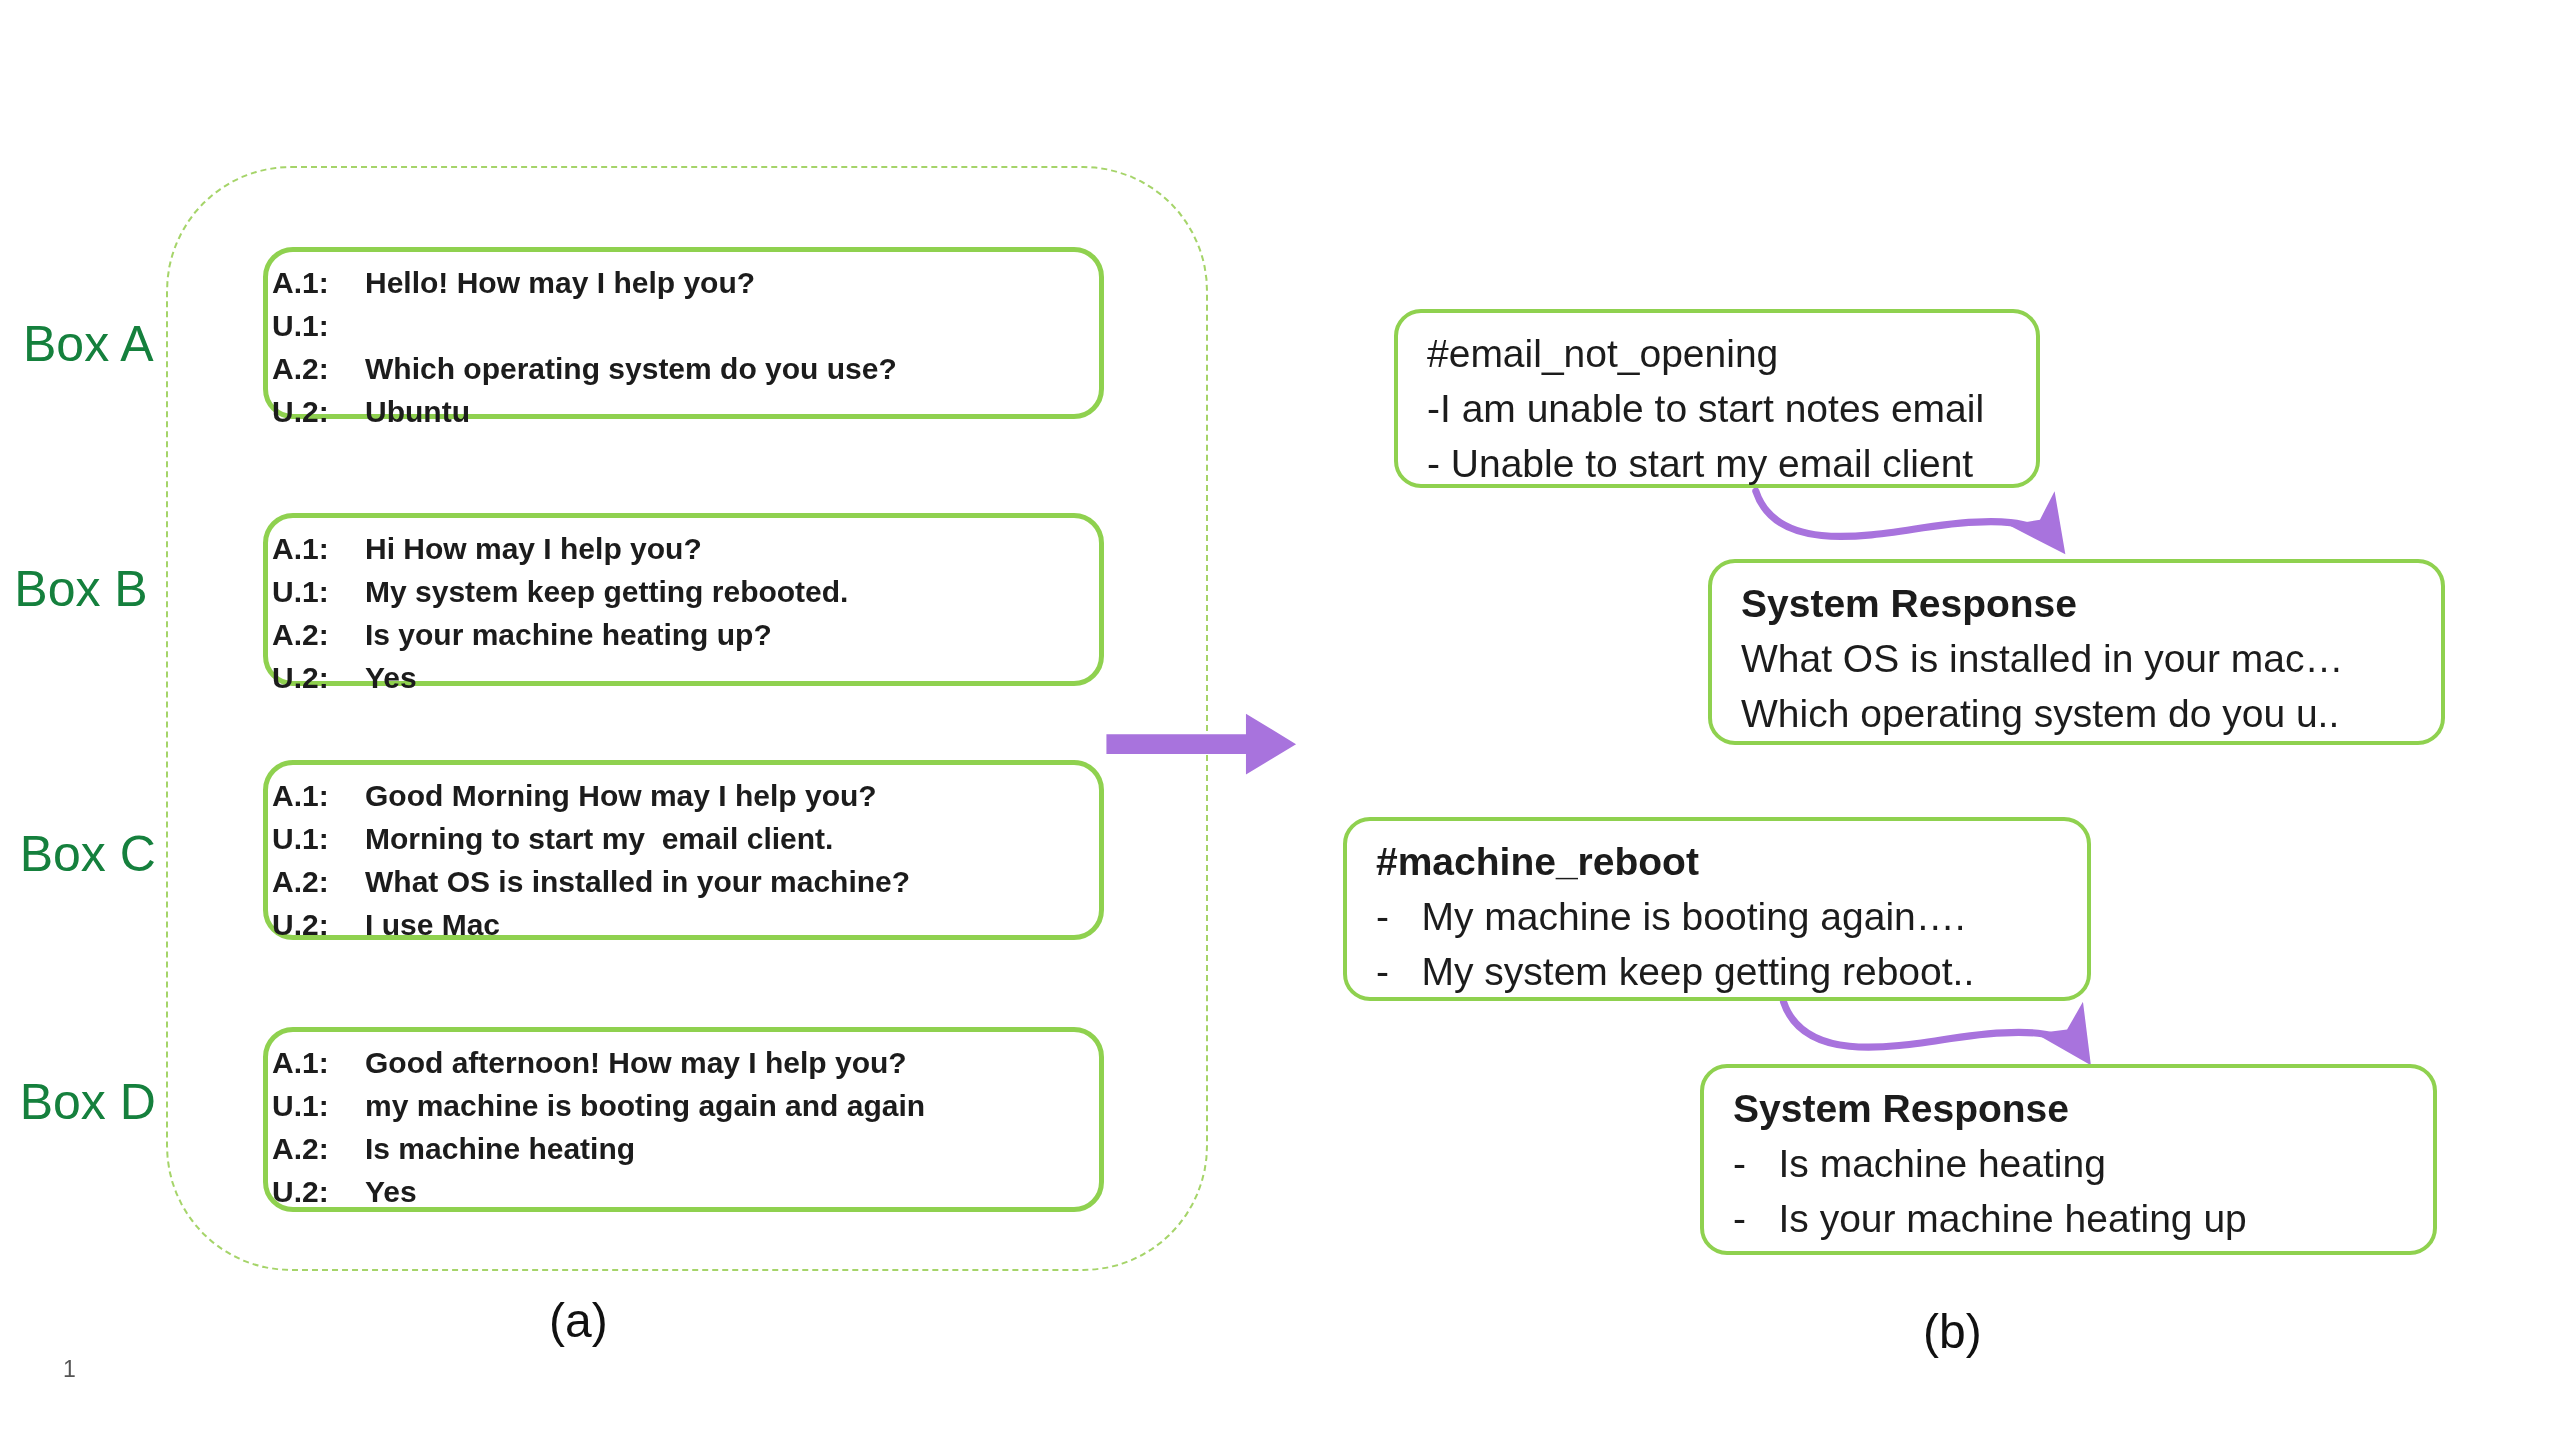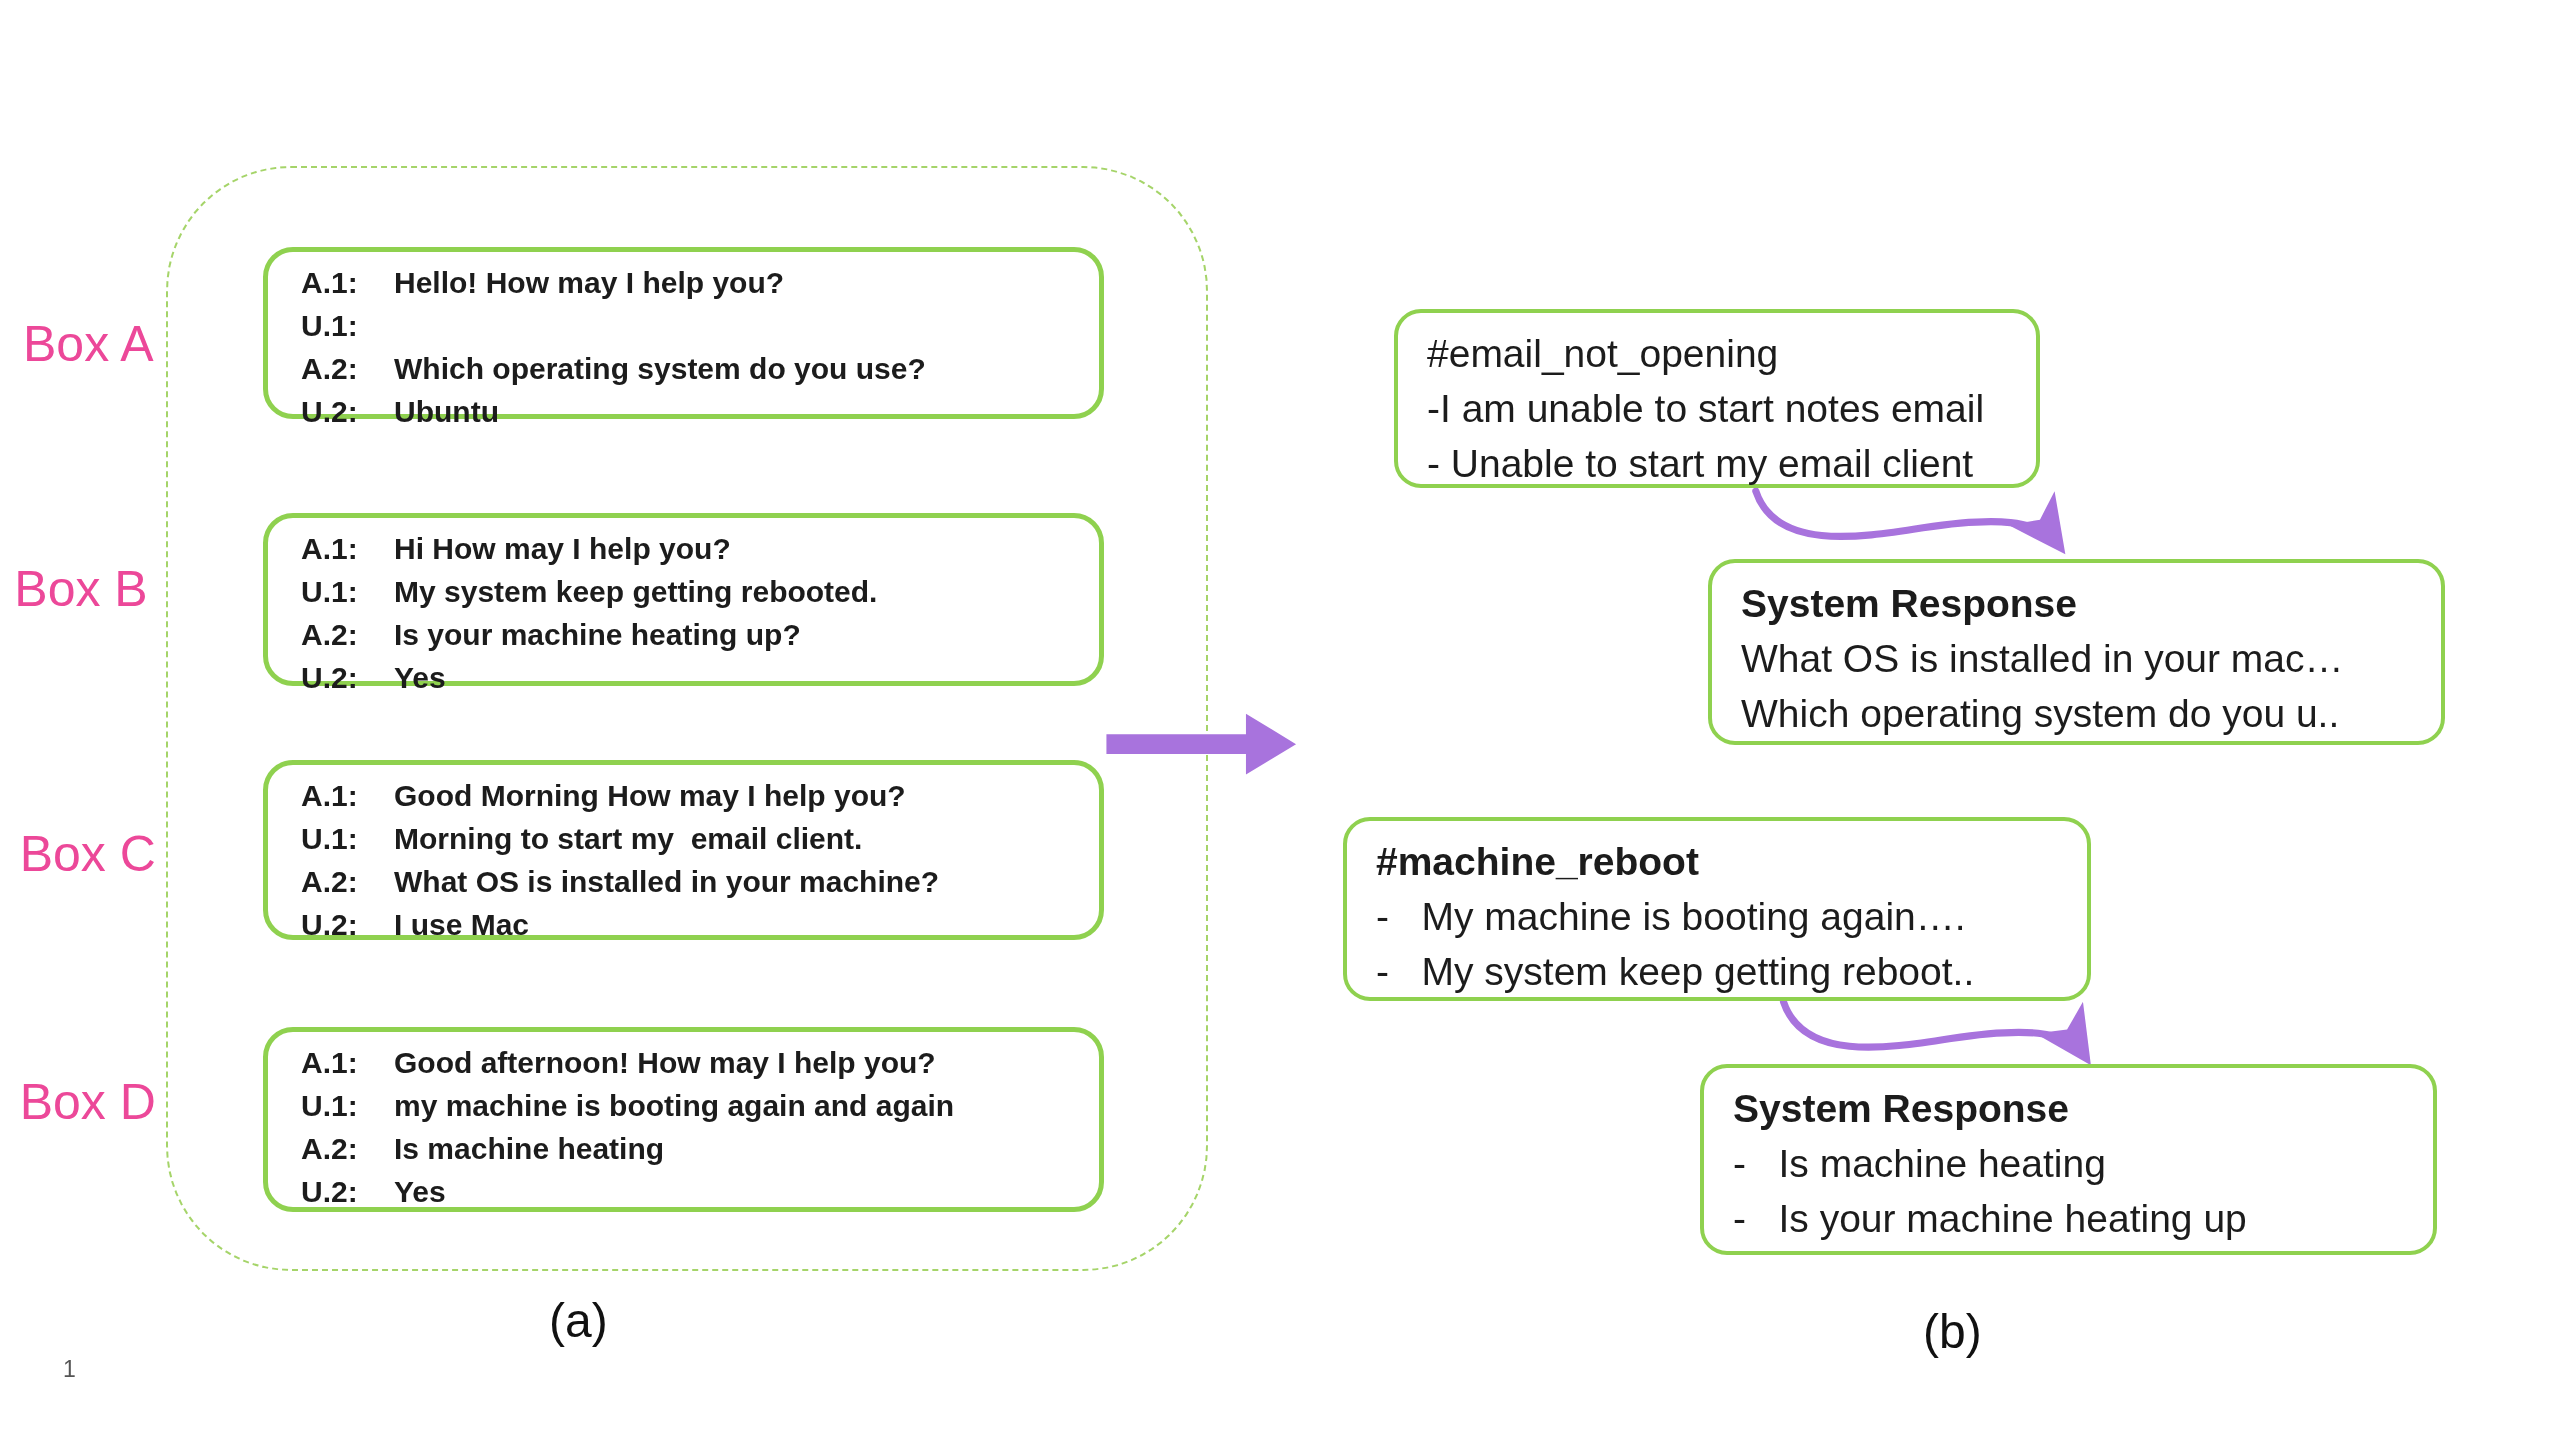--- a/index.html
+++ b/index.html
@@ -12,36 +12,36 @@
   }
   
   .dashed-container{
     position:absolute;left:166px;top:166px;width:1038px;height:1101px;
     border:2.7px dashed #a5d469;border-radius:125px;
   }
   .dialog-box{
     position:absolute;left:263px;width:841px;
     border:5.4px solid #8fd14f;border-radius:30px;
     box-sizing:border-box;background:#ffffff;
-    padding:9px 16px 0 33px;
+    padding:9px 16px 0 4px;
     overflow:visible;
   }
   .dialog-box.box-a{top:247px;height:172px;}
   .dialog-box.box-b{top:513px;height:173px;}
   .dialog-box.box-c{top:760px;height:180px;}
   .dialog-box.box-d{top:1027px;height:185px;}
   .dialog-line{
     display:flex;align-items:baseline;
     font-size:30px;font-weight:700;line-height:43px;
     white-space:pre;
   }
   .dialog-line .speaker{flex:0 0 93px;}
   .box-label{
     position:absolute;
-    font-size:50px;font-weight:400;color:#ec4899;
+    font-size:50px;font-weight:400;color:#15803d;
     white-space:nowrap;
   }
   .box-label.label-a{left:23px;top:315px;}
   .box-label.label-b{left:14.3px;top:560px;}
   .box-label.label-c{left:19.7px;top:825px;}
   .box-label.label-d{left:19.7px;top:1073px;}
   
   .cluster-box{
     position:absolute;
     border:4.5px solid #8fd14f;border-radius:27px;

